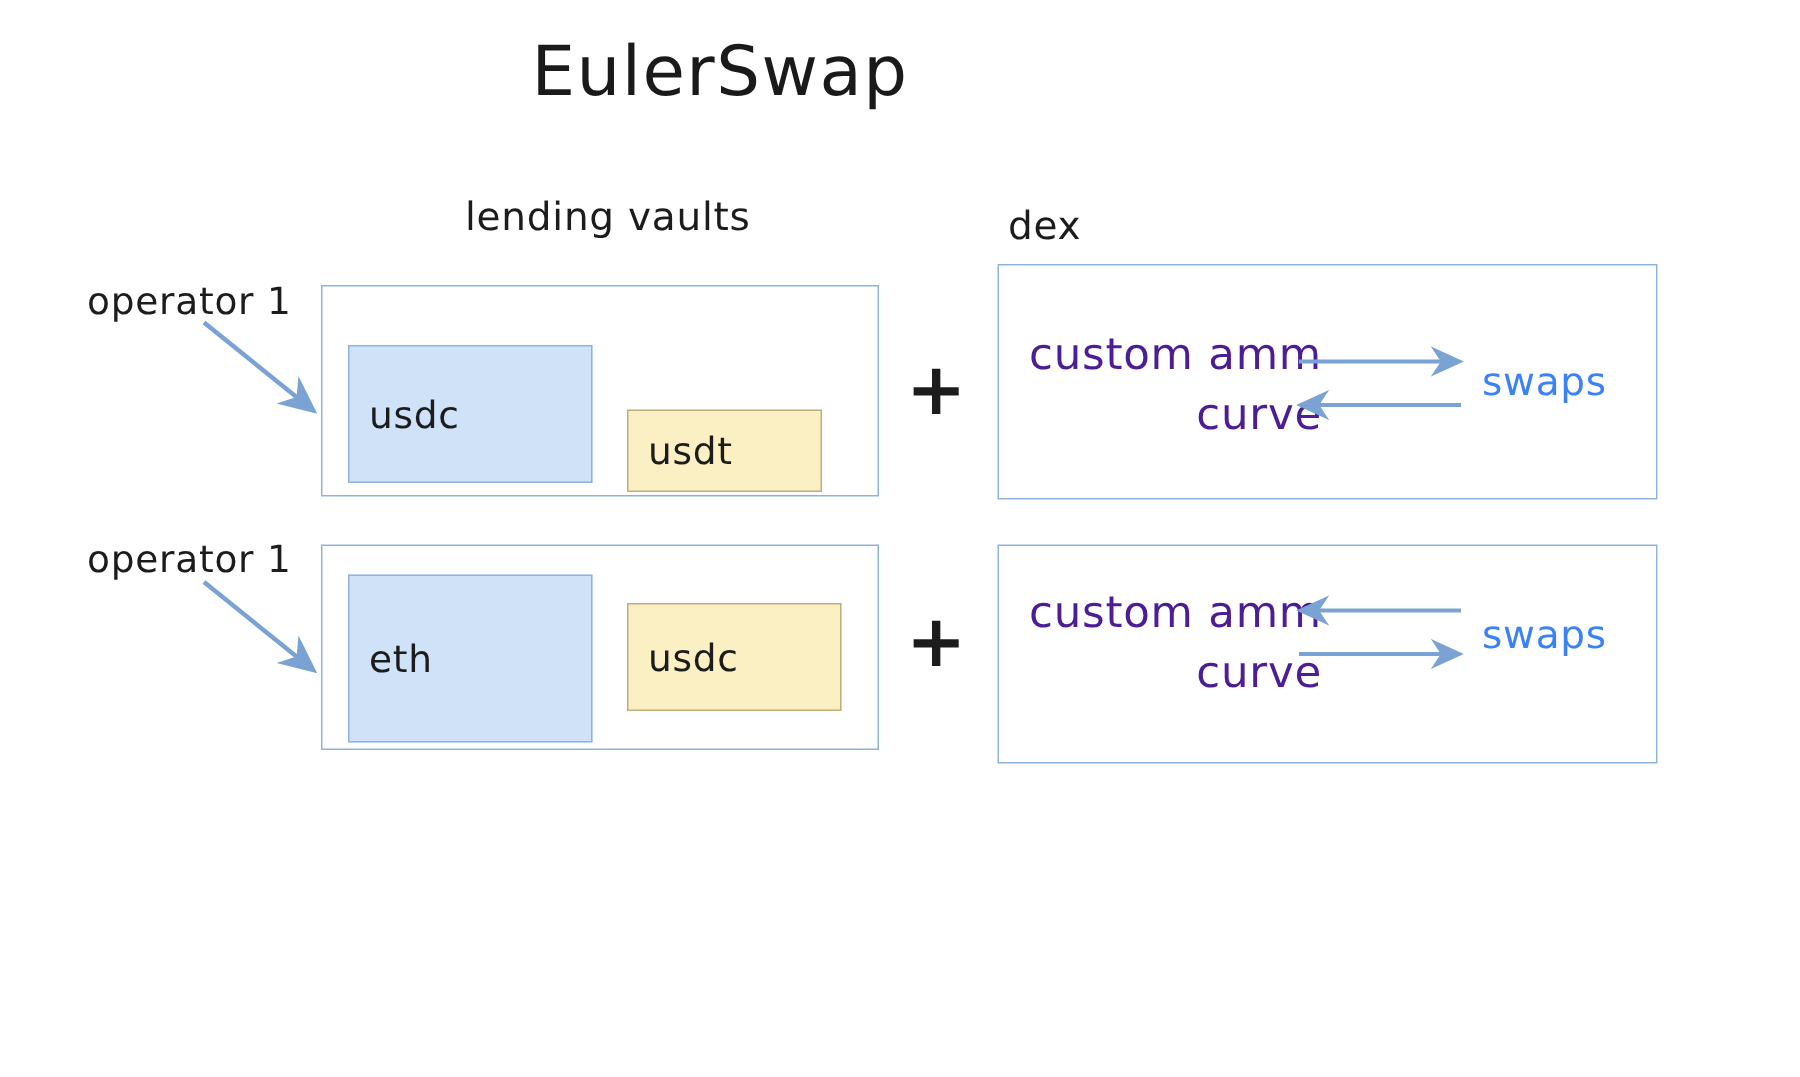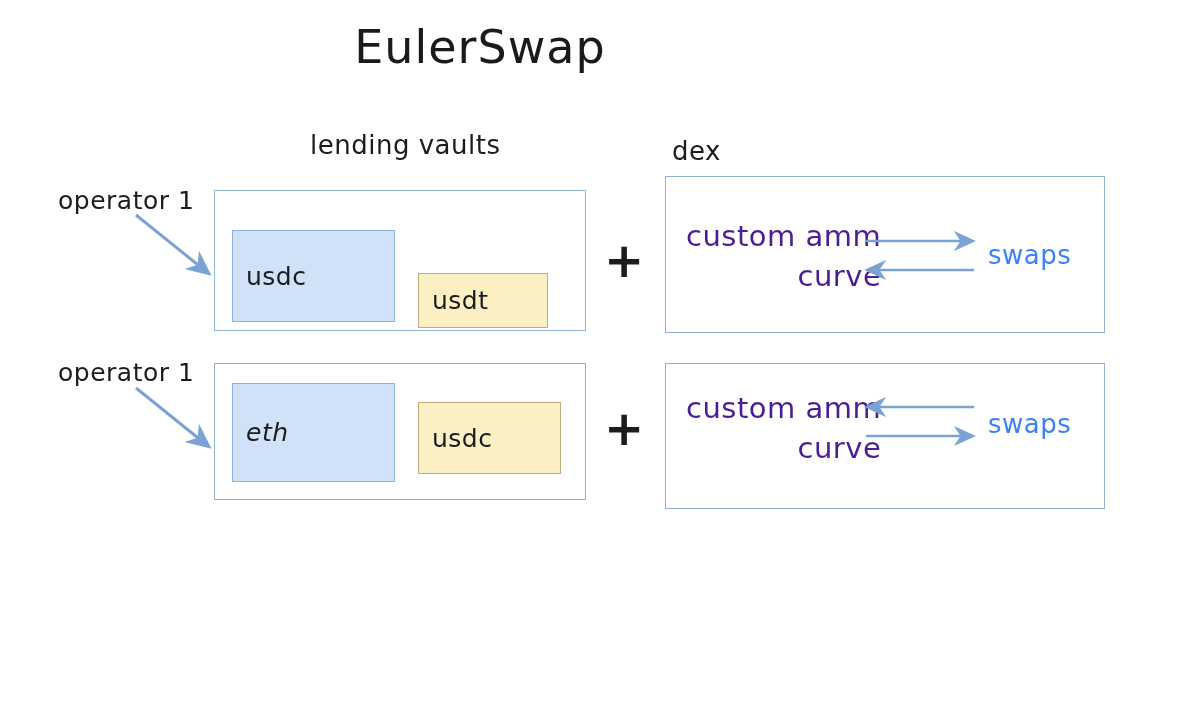--- a/index.html
+++ b/index.html
@@ -81,21 +81,21 @@
   .asset-tile.blue   { background: #cfe2f7; }
   .asset-tile.yellow { background: #fbf0c4; border-color: #bfae7a; }
   .asset-label {
     font-size: 25px;
     color: #1c1c1c;
     padding-left: 13px;
   }
 
   #tile-usdc-1 { left: 232px; top: 230px; width: 163px; height: 92px; }
   #tile-usdt-1 { left: 418px; top: 273px; width: 130px; height: 55px; }
-  #tile-eth-2  { left: 232px; top: 383px; width: 163px; height: 99px; font-style: italic; }
+  #tile-eth-2  { left: 232px; top: 383px; width: 163px; height: 112px; }
   #tile-usdc-2 { left: 418px; top: 402px; width: 143px; height: 72px; }
 
   
   .plus-sign {
     position: absolute;
     font-size: 48px;
     font-weight: 700;
     color: #1c1c1c;
     line-height: 1;
   }

